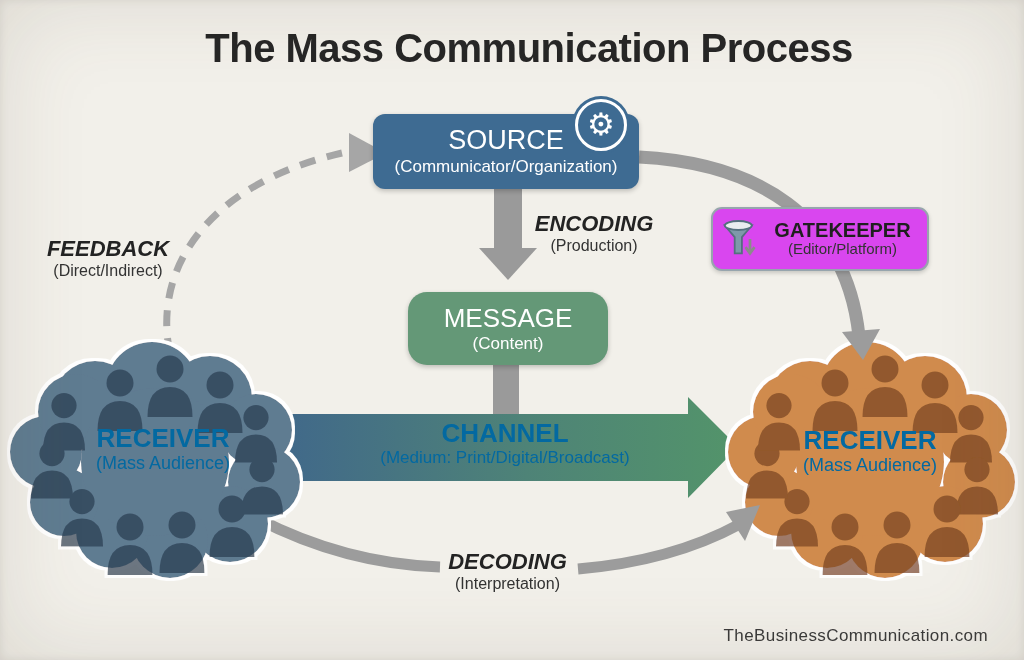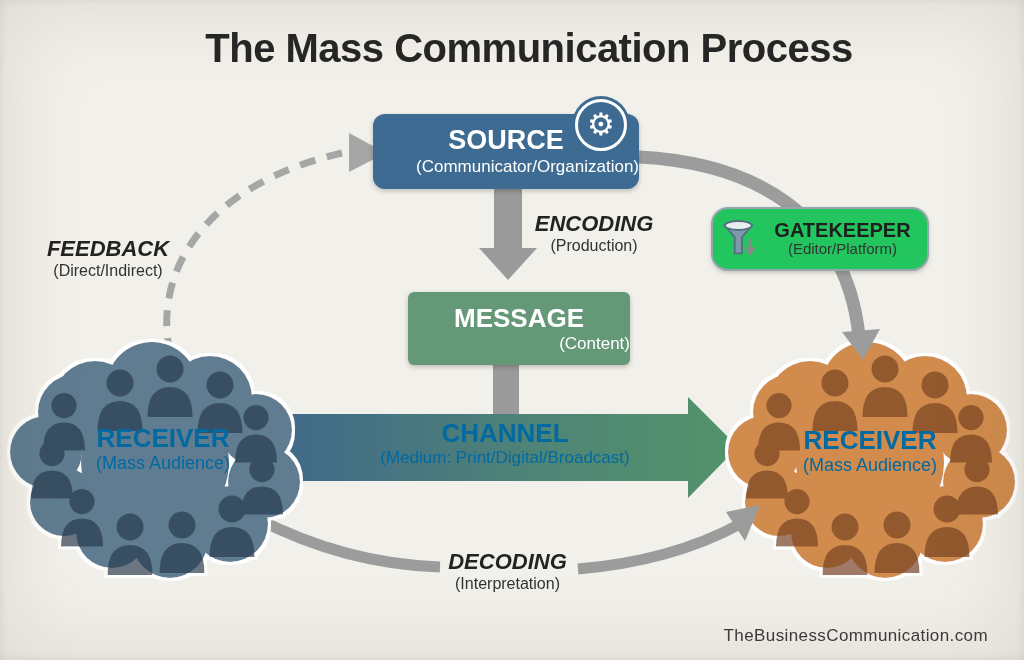--- a/index.html
+++ b/index.html
@@ -18,37 +18,37 @@
     left:0;right:0;top:26px;text-align:center;
     font-size:40px;font-weight:bold;letter-spacing:-.5px;
     color:var(--text-dark,#262626);
     margin-left:34px;
   }
   svg.canvas{position:absolute;left:0;top:0;}
   
   .node{box-sizing:border-box;border-radius:12px;text-align:center;color:#fff;
         display:flex;flex-direction:column;justify-content:center;
         box-shadow:0 2px 5px rgba(0,0,0,.22);}
-  .node .lbl{font-weight:bold;line-height:1.08;}
-  .node .sub{line-height:1.15;margin-top:2px;text-align:right;}
+  .node .lbl{font-weight:normal;line-height:1.08;}
+  .node .sub{line-height:1.15;margin-top:2px;}
   .source-box{left:373px;top:114px;width:266px;height:75px;background:var(--source-blue,#3e6b92);}
   .source-box .lbl{font-size:27px;}
   .source-box .sub{font-size:17px;}
-  .message-box{left:408px;top:292px;width:222px;height:73px;border-radius:6px;background:var(--message-green,#649877);}
+  .message-box{left:408px;top:292px;width:200px;height:73px;border-radius:19px;background:var(--message-green,#649877);}
   .message-box .lbl{font-size:26px;}
   .message-box .sub{font-size:17px;}
   .gear-badge{
     left:575px;top:99px;width:52px;height:52px;box-sizing:border-box;border-radius:50%;
     background:var(--source-blue,#3e6b92);border:3px solid #ffffff;
     box-shadow:0 0 0 3px var(--source-blue,#3e6b92);
     color:#fff;font-size:31px;line-height:45px;text-align:center;
   }
   .gatekeeper-box{
     left:711px;top:207px;width:218px;height:64px;box-sizing:border-box;
-    background:#22c55e;border:2px solid #97a5ad;border-radius:17px;
+    background:#d946ef;border:2px solid #97a5ad;border-radius:11px;
     box-shadow:0 2px 4px rgba(0,0,0,.18);
     display:flex;align-items:center;padding:0 10px;gap:9px;
   }
   .gatekeeper-box .txt{text-align:center;flex:1;}
   .gatekeeper-box .lbl{font-size:20px;font-weight:bold;color:#1f1f1f;line-height:1.05;}
   .gatekeeper-box .sub{font-size:15px;color:#333;line-height:1.1;}
   
   .flabel{text-align:center;color:#232323;}
   .flabel .lbl{font-size:22px;font-weight:bold;line-height:1.05;font-style:italic;}
   .flabel .sub{font-size:16px;color:#333;margin-top:3px;line-height:1.05;}

